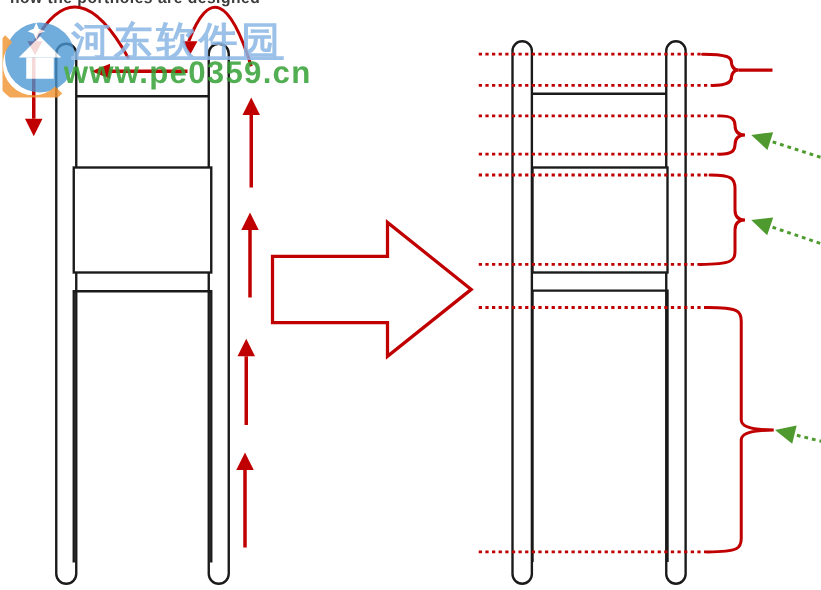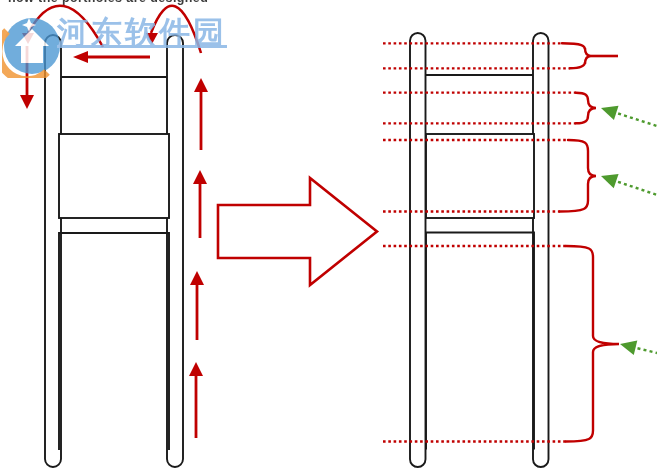--- a/index.html
+++ b/index.html
@@ -85,15 +85,16 @@
 
   <div id="watermark">
     <svg id="wm-logo" width="60" height="64" viewBox="0 0 60 64">
       <circle cx="30" cy="32" r="28" fill="#4a96d2" opacity="0.92"></circle>
       <path d="M5,17 A28,28 0 0 0 45,58" fill="none" stroke="#f0922f" stroke-width="8" opacity="0.95"></path>
       <polygon points="30,15 13,32 47,32" fill="#ffffff"></polygon>
       <rect x="19" y="32" width="22" height="17" fill="#ffffff"></rect>
       <polygon points="27,4 29,9 34,11 29,13 27,18 25,13 20,11 25,9" fill="#ffffff"></polygon>
     </svg>
     <div id="wm-name" style="color: rgb(138, 183, 230); text-decoration: underline;">河东软件园</div>
+    <div id="wm-url" style="color: rgb(53, 160, 53);">www.pe0359.cn</div>
   </div>
 
 </div>
 
 </body></html>

